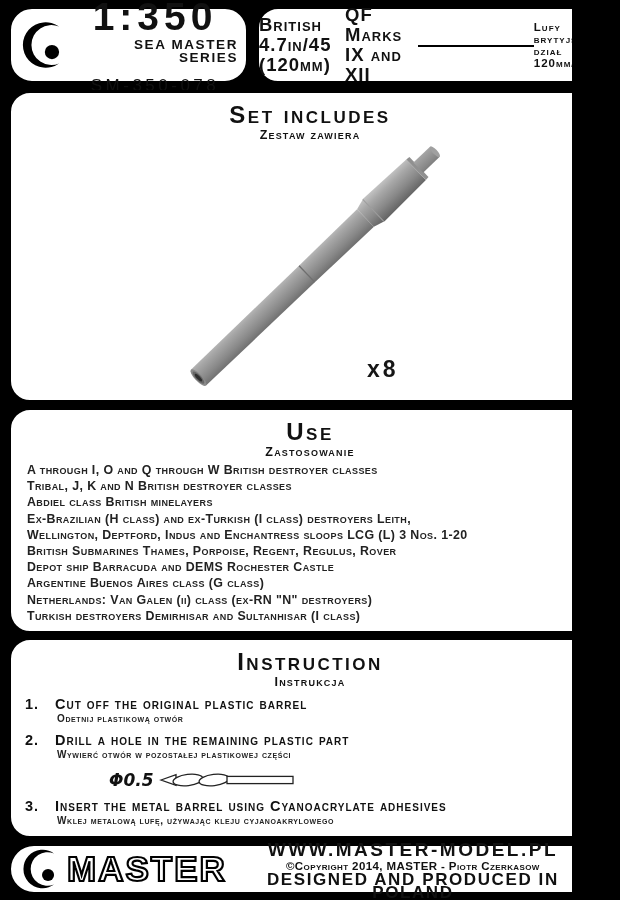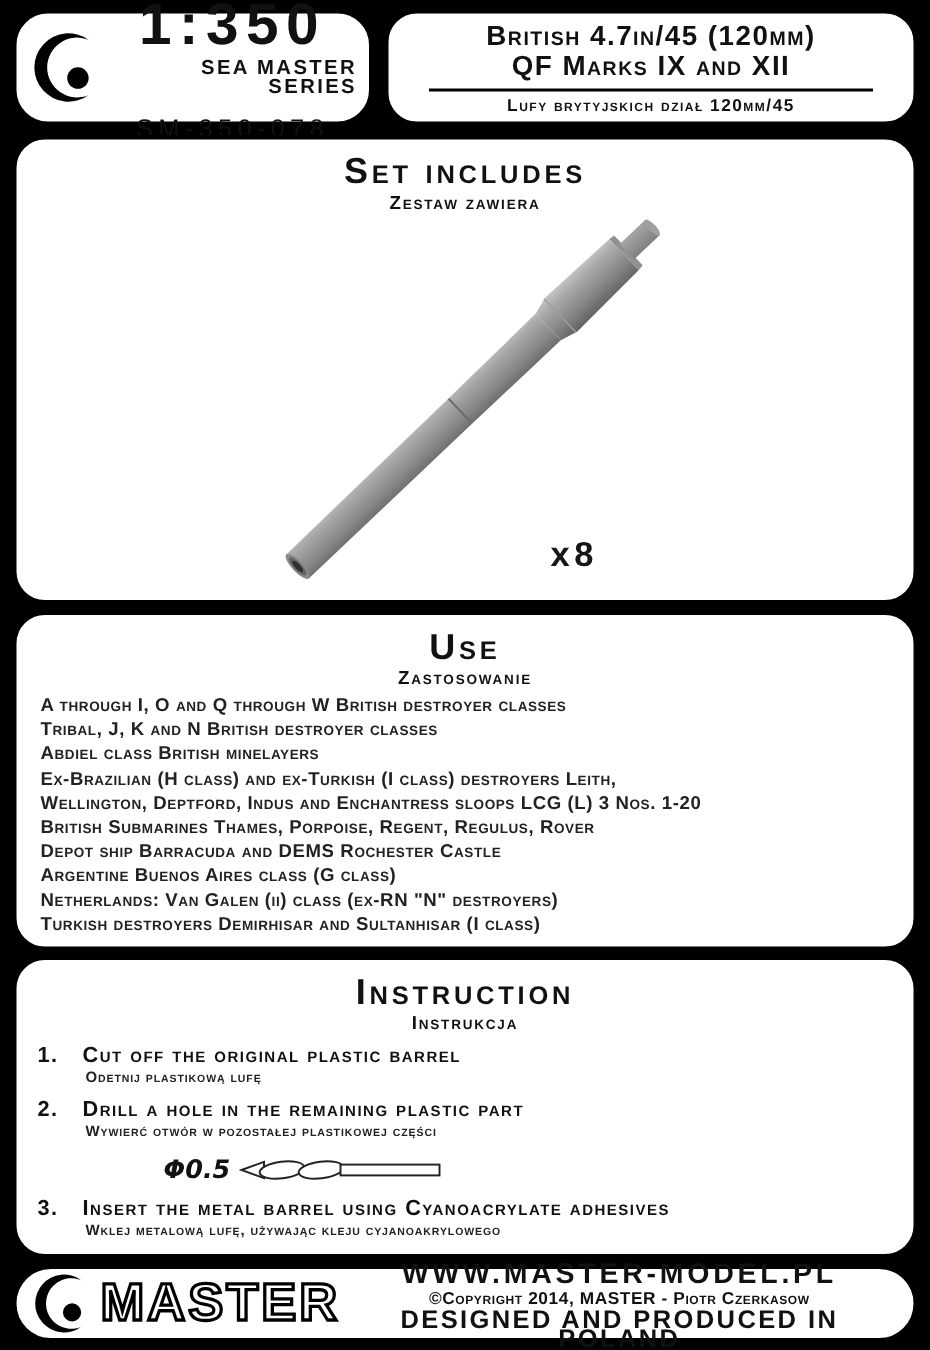--- a/index.html
+++ b/index.html
@@ -1,30 +1,30 @@
 <!DOCTYPE html>
 <html><head>
 <meta charset="utf-8">
 <style>
   html,body{margin:0;padding:0;background:#000;}
-  .page{position:relative;width:620px;height:900px;background:#000;overflow:hidden;
+  .page{position:relative;width:572px;height:900px;background:#000;overflow:hidden;
         font-family:"Liberation Sans", sans-serif;color:#111;}
   .panel{position:absolute;background:#fff;border:3px solid #000;border-radius:22px;box-sizing:border-box;}
   .sc{font-variant:small-caps;}
 
   
   #logo-box{left:8px;top:6px;width:241px;height:78px;border-radius:24px;display:flex;align-items:center;}
   #logo-box .logo-wrap{margin-left:9px;flex:0 0 auto;width:52px;height:52px;}
   #logo-box .idblock{flex:1;text-align:center;line-height:1;padding-right:8px;}
   .scale-txt{font-size:39px;font-weight:bold;letter-spacing:5px;}
   .series-txt{font-size:13.5px;font-weight:bold;letter-spacing:1.6px;margin-top:2px;text-align:right;}
   .code-txt{font-size:17px;font-weight:normal;letter-spacing:3.5px;margin-top:12px;}
 
   
-  #title-box{left:256px;top:6px;width:356px;height:78px;display:flex;flex-direction:column;
+  #title-box{left:256px;top:6px;width:356px;height:78px;display:flex;
              justify-content:center;align-items:center;}
   .prod-title{font-size:18.5px;font-weight:bold;letter-spacing:1px;line-height:20px;}
   .title-divider{width:296px;height:2px;background:#000;margin:5px 0 4px 0;}
   .prod-subtitle{font-size:11.5px;font-weight:bold;letter-spacing:1px;}
 
   
   #set-box{left:8px;top:90px;width:604px;height:313px;}
   #use-box{left:8px;top:407px;width:604px;height:227px;}
   #instr-box{left:8px;top:637px;width:604px;height:202px;}
 
@@ -131,21 +131,21 @@
       <div class="use-line sc">Turkish destroyers Demirhisar and Sultanhisar (I class)</div>
     </div>
   </div>
 
   <div class="panel" id="instr-box">
     <div class="section-title sc">Instruction</div>
     <div class="section-sub sc">Instrukcja</div>
     <div class="steps">
 
       <div class="step-en sc"><span class="step-num">1.</span><span>Cut off the original plastic barrel</span></div>
-      <div class="step-pl sc">Odetnij plastikową lufę</div>
+      <div class="step-pl sc">Odetnij plastikową otwór</div>
 
       <div class="step-en sc"><span class="step-num">2.</span><span>Drill a hole in the remaining plastic part</span></div>
       <div class="step-pl sc">Wywierć otwór w pozostałej plastikowej części</div>
 
       <div class="drill-row">
         <span class="drill-dia">Φ0.5</span>
         <svg width="136" height="18" viewBox="0 0 136 18">
           <g fill="#ffffff" stroke="#222222" stroke-width="1.3">
             <polygon points="2,9 17,3.6 17,14.4"></polygon>
             <ellipse cx="29" cy="9" rx="15" ry="5.6" transform="rotate(-7 29 9)"></ellipse>

